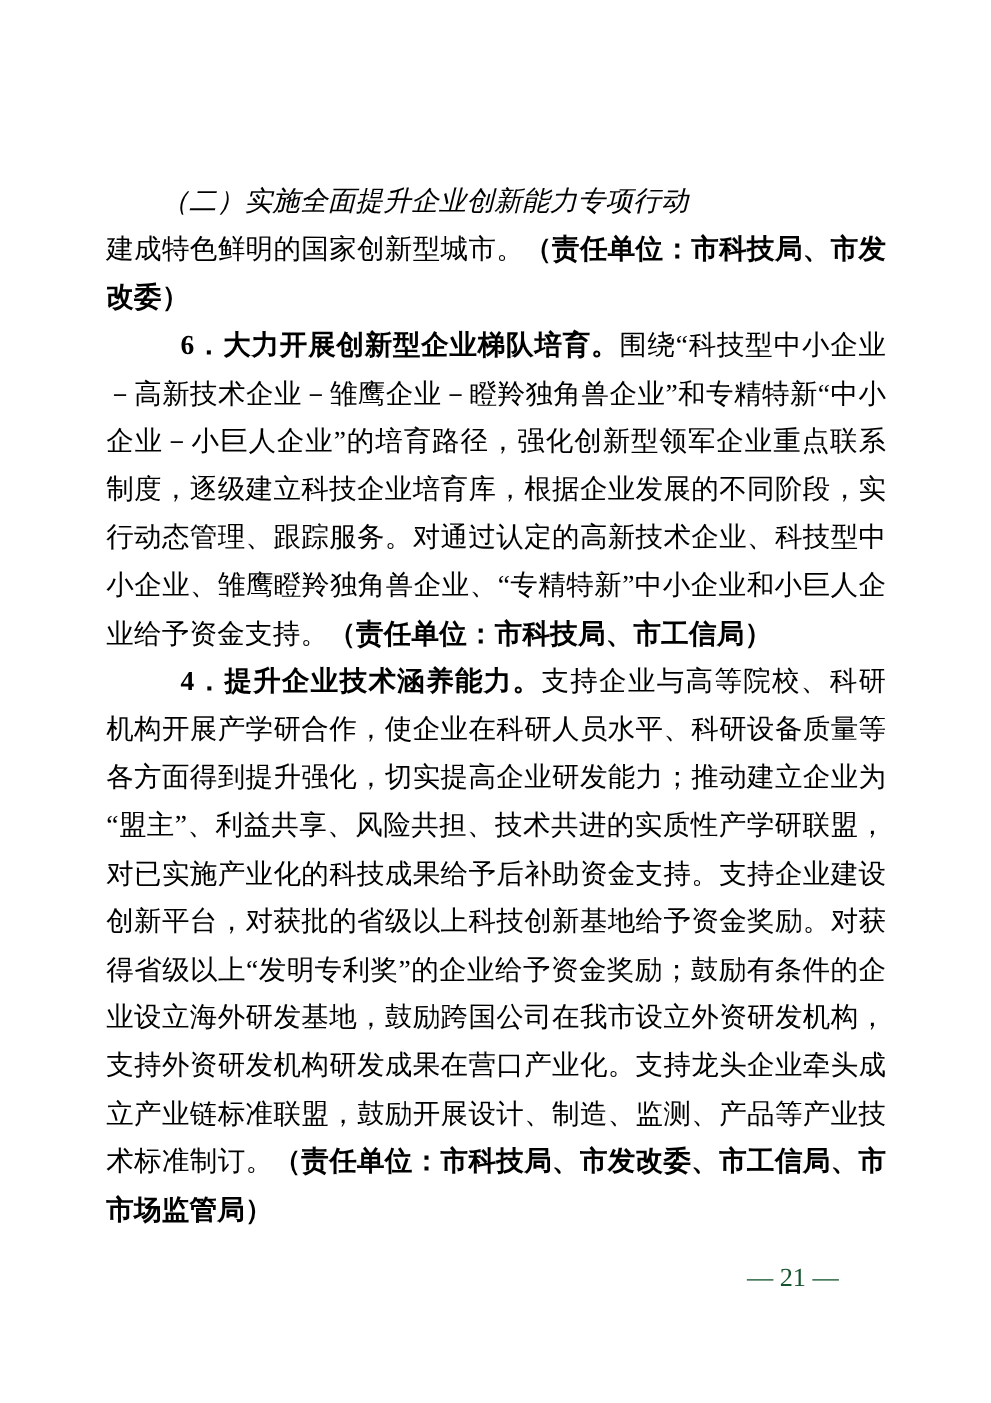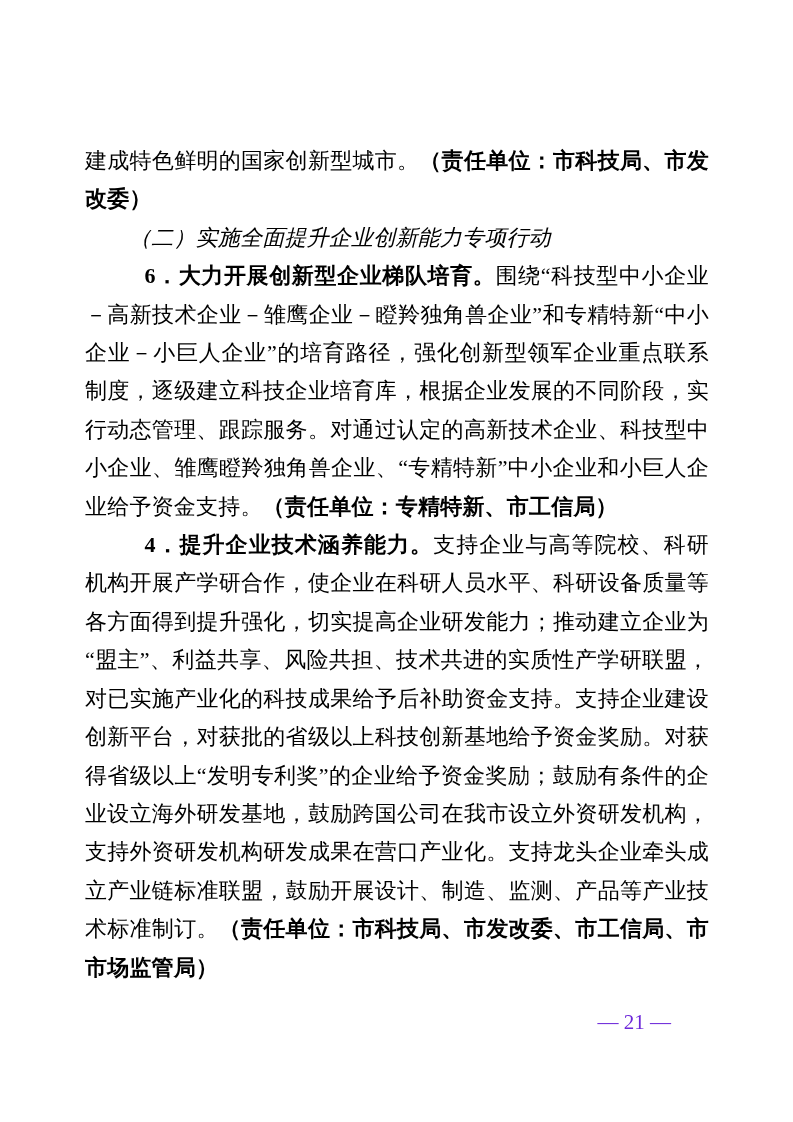--- a/index.html
+++ b/index.html
@@ -55,34 +55,34 @@
     font-family: "Liberation Sans", "DejaVu Sans", sans-serif;
     font-weight: 700;
   }
   .page-number {
     position: absolute;
     top: 1010px;
     right: 122px;
     font-size: 21px;
     line-height: 24px;
     font-family: "Liberation Serif", "DejaVu Serif", serif;
-    color: #6d28d9;
+    color: #14532d;
     white-space: nowrap;
   }
 </style>
 </head>
 <body>
 
 <div class="page">
   <div class="content">
 
+    <p class="para indent-heading"><span class="t-kaiti">（二）实施全面提升企业创新能力专项行动</span></p>
+
     <p class="para"><span class="t-body">建成特色鲜明的国家创新型城市。</span><span class="t-hei">（责任单位：市科技局、市发改委）</span></p>
 
-    <p class="para indent-heading"><span class="t-kaiti">（二）实施全面提升企业创新能力专项行动</span></p>
-
-    <p class="para indent-num"><span class="t-lead">6．大力开展创新型企业梯队培育。</span><span class="t-body">围绕“科技型中小企业－高新技术企业－雏鹰企业－瞪羚独角兽企业”和专精特新“中小企业－小巨人企业”的培育路径，强化创新型领军企业重点联系制度，逐级建立科技企业培育库，根据企业发展的不同阶段，实行动态管理、跟踪服务。对通过认定的高新技术企业、科技型中小企业、雏鹰瞪羚独角兽企业、“专精特新”中小企业和小巨人企业给予资金支持。</span><span class="t-hei">（责任单位：专精特新、市工信局）</span></p>
+    <p class="para indent-num"><span class="t-lead">6．大力开展创新型企业梯队培育。</span><span class="t-body">围绕“科技型中小企业－高新技术企业－雏鹰企业－瞪羚独角兽企业”和专精特新“中小企业－小巨人企业”的培育路径，强化创新型领军企业重点联系制度，逐级建立科技企业培育库，根据企业发展的不同阶段，实行动态管理、跟踪服务。对通过认定的高新技术企业、科技型中小企业、雏鹰瞪羚独角兽企业、“专精特新”中小企业和小巨人企业给予资金支持。</span><span class="t-hei">（责任单位：市科技局、市工信局）</span></p>
 
     <p class="para indent-num"><span class="t-lead">4．提升企业技术涵养能力。</span><span class="t-body">支持企业与高等院校、科研机构开展产学研合作，使企业在科研人员水平、科研设备质量等各方面得到提升强化，切实提高企业研发能力；推动建立企业为“盟主”、利益共享、风险共担、技术共进的实质性产学研联盟，对已实施产业化的科技成果给予后补助资金支持。支持企业建设创新平台，对获批的省级以上科技创新基地给予资金奖励。对获得省级以上“发明专利奖”的企业给予资金奖励；鼓励有条件的企业设立海外研发基地，鼓励跨国公司在我市设立外资研发机构，支持外资研发机构研发成果在营口产业化。支持龙头企业牵头成立产业链标准联盟，鼓励开展设计、制造、监测、产品等产业技术标准制订。</span><span class="t-hei">（责任单位：市科技局、市发改委、市工信局、市市场监管局）</span></p>
 
   </div>
 
   <div class="page-number"><span>— 21 —</span></div>
 </div>
 
 </body></html>

